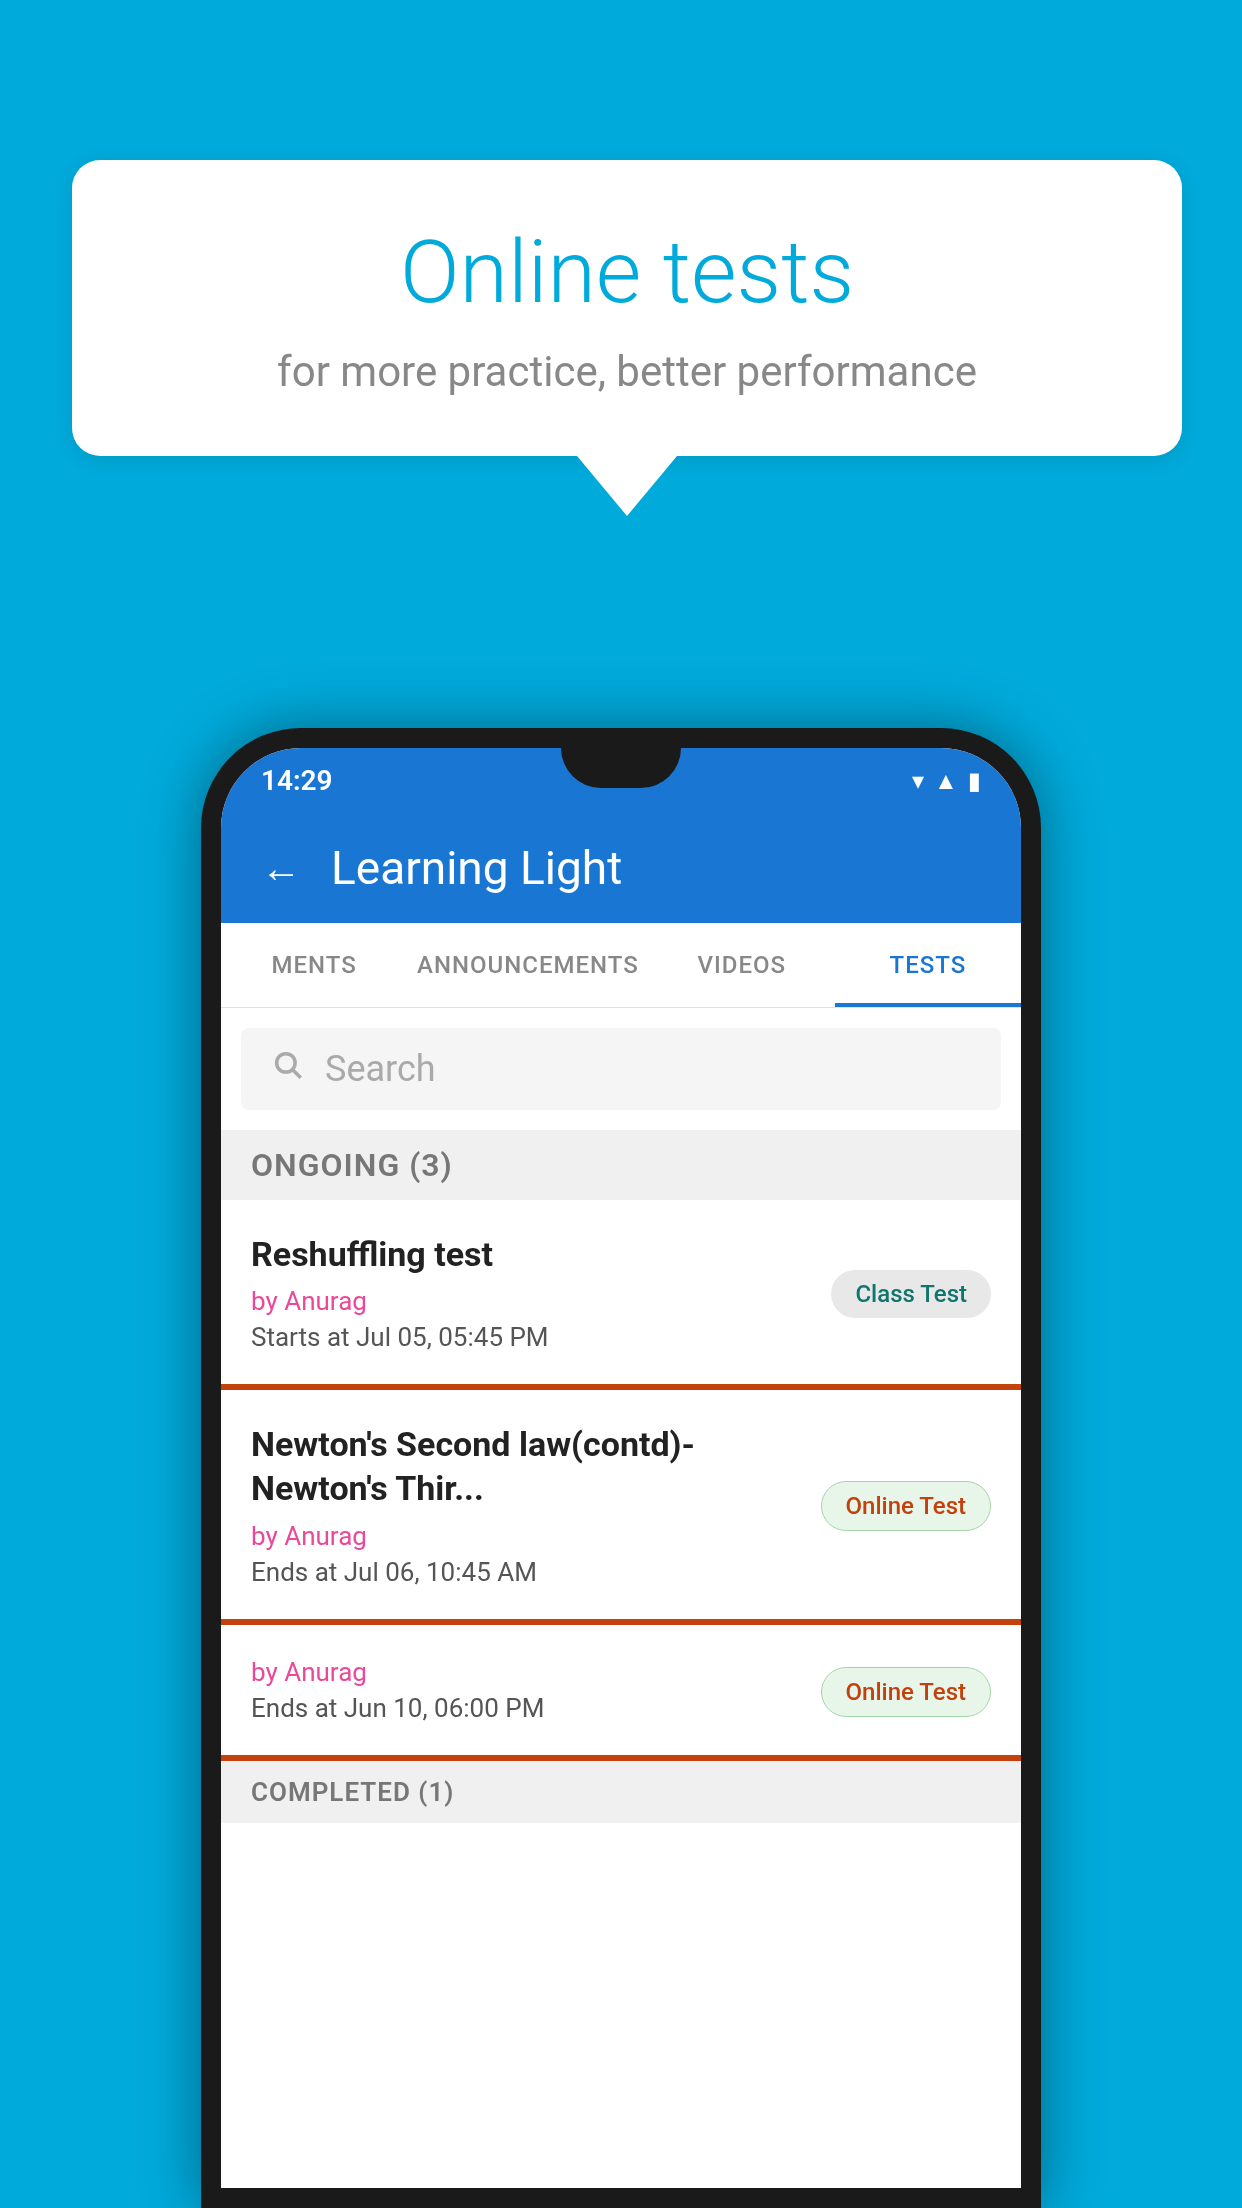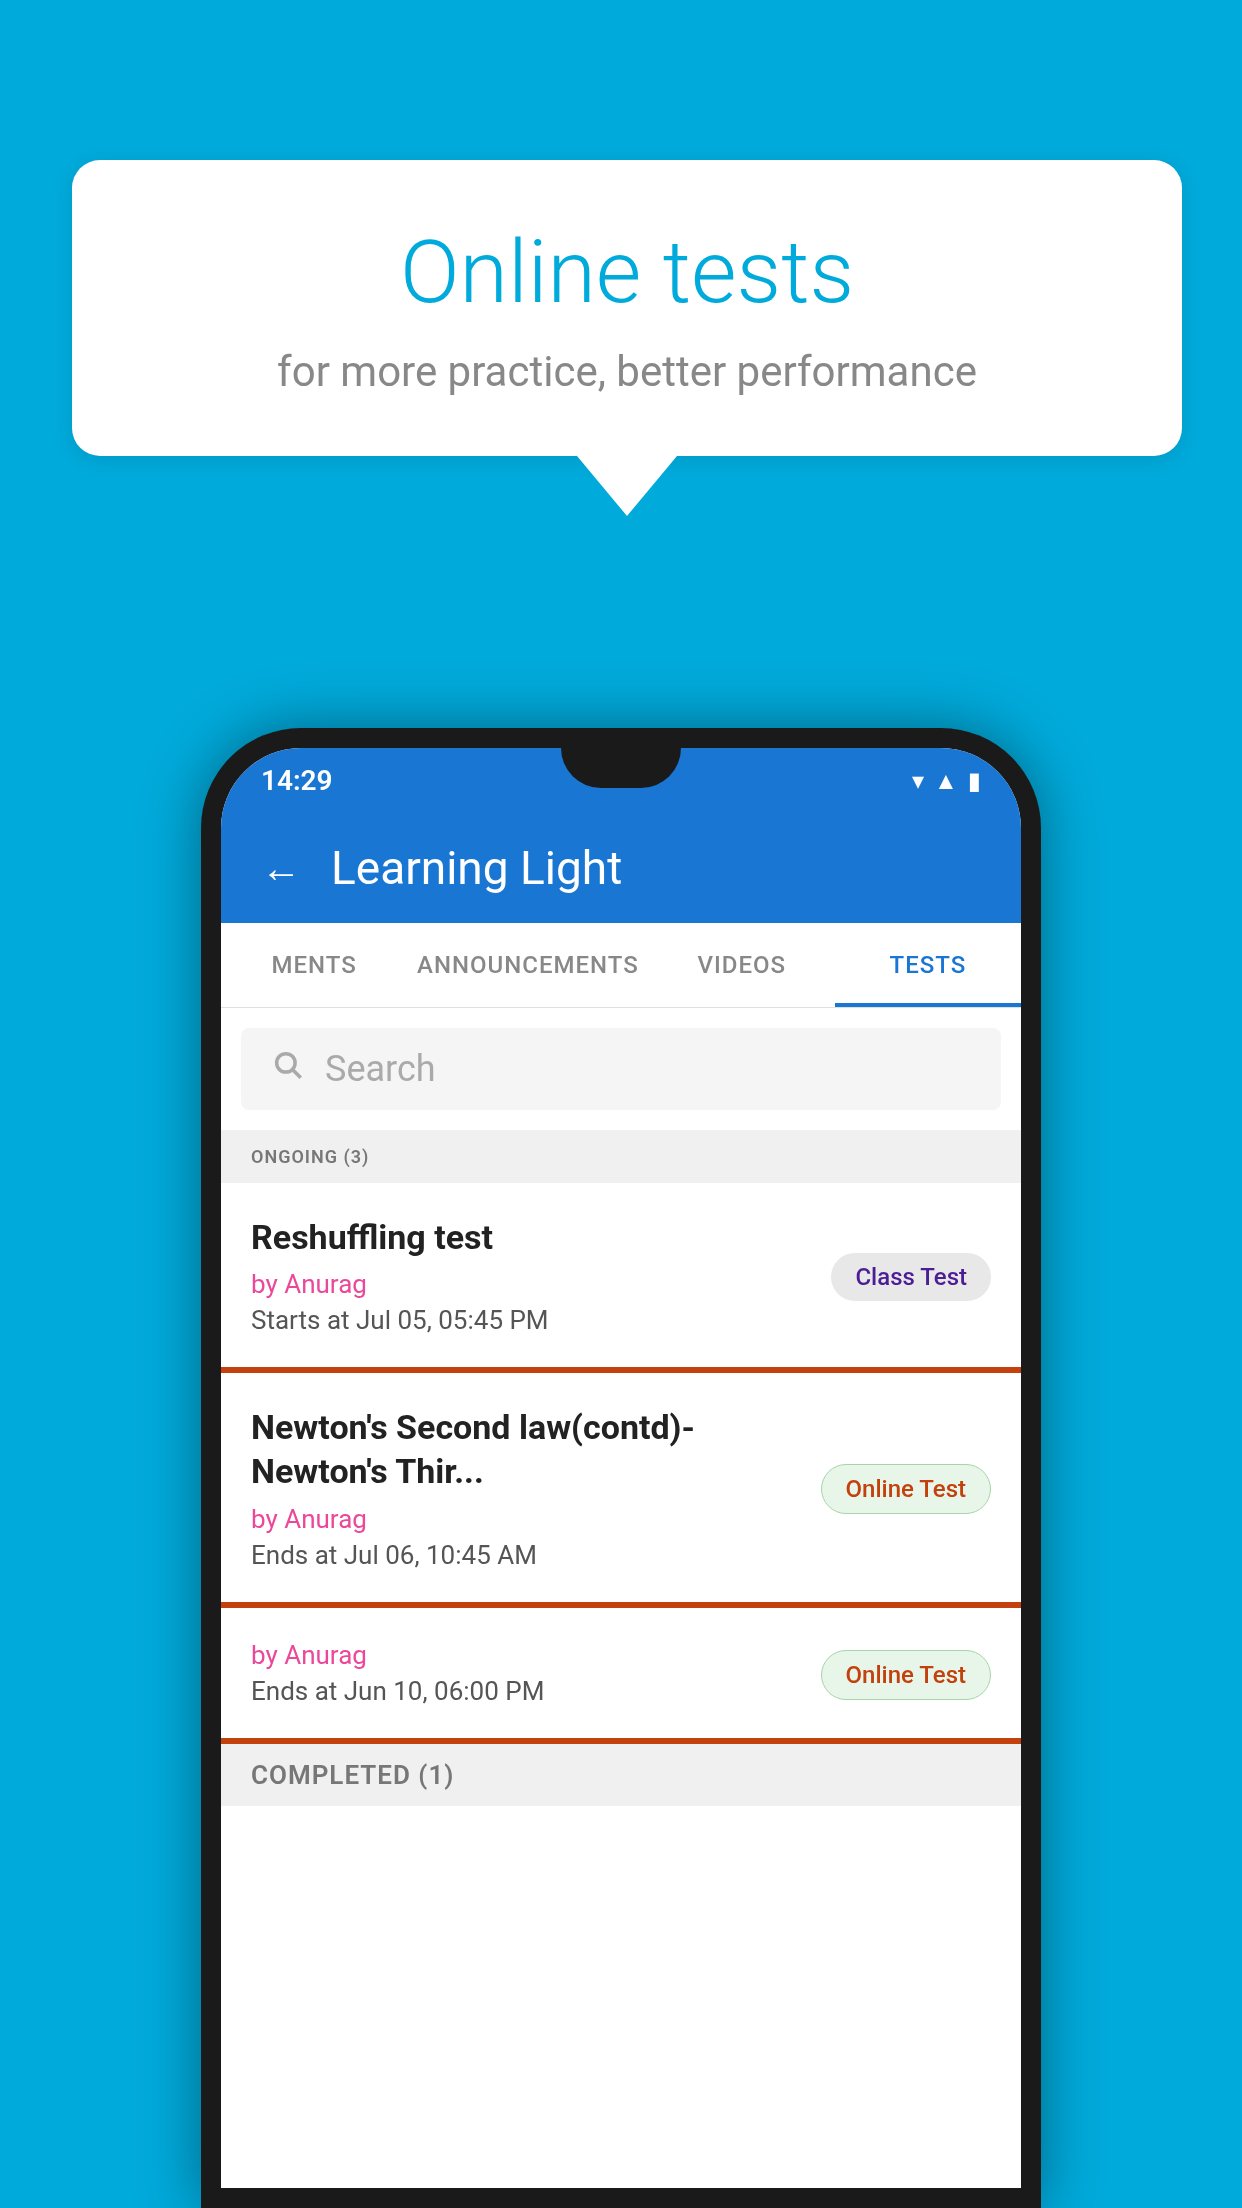--- a/index.html
+++ b/index.html
@@ -196,21 +196,21 @@
 
     .search-placeholder {
       color: #aaa;
       font-size: 36px;
     }
 
     
     .section-header {
       padding: 16px 30px;
       background: #f0f0f0;
-      font-size: 18px;
+      font-size: 32px;
       font-weight: 600;
       color: #777;
       letter-spacing: 1px;
       flex-shrink: 0;
     }
 
     
     .test-list {
       flex: 1;
       overflow: hidden;
@@ -254,21 +254,21 @@
       padding: 10px 24px;
       font-size: 24px;
       font-weight: 500;
       white-space: nowrap;
       flex-shrink: 0;
       margin-top: 4px;
     }
 
     .badge-class {
       background: #e8e8e8;
-      color: #4c1d95;
+      color: #0f766e;
     }
 
     .badge-online {
       background: #e8f5e9;
       color: #c2410c;
       border: 1px solid #a5d6a7;
     }
 
     
     .completed-section {

